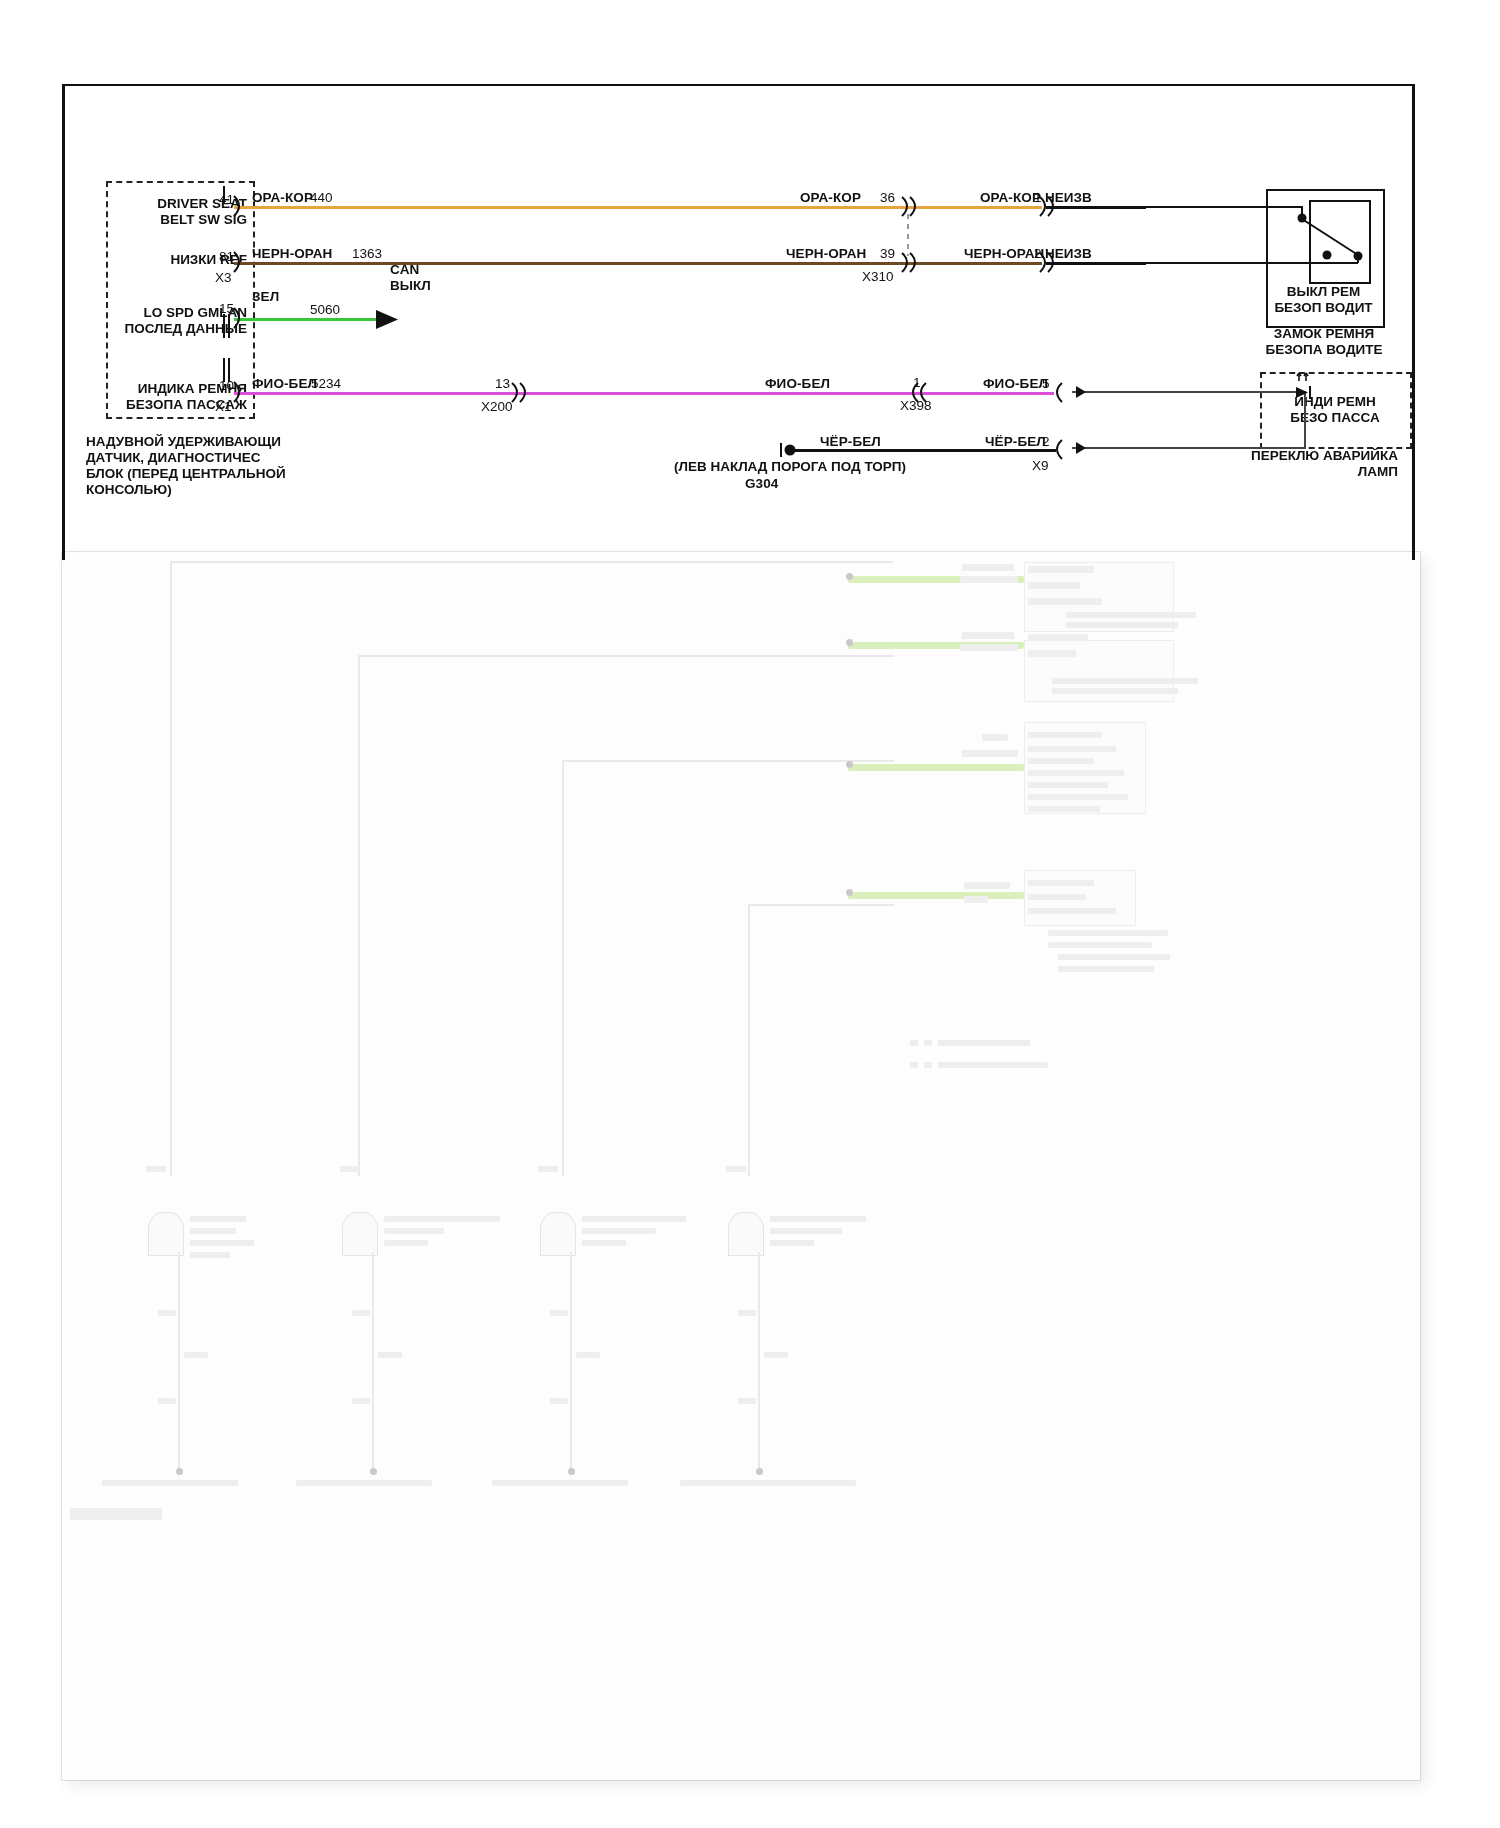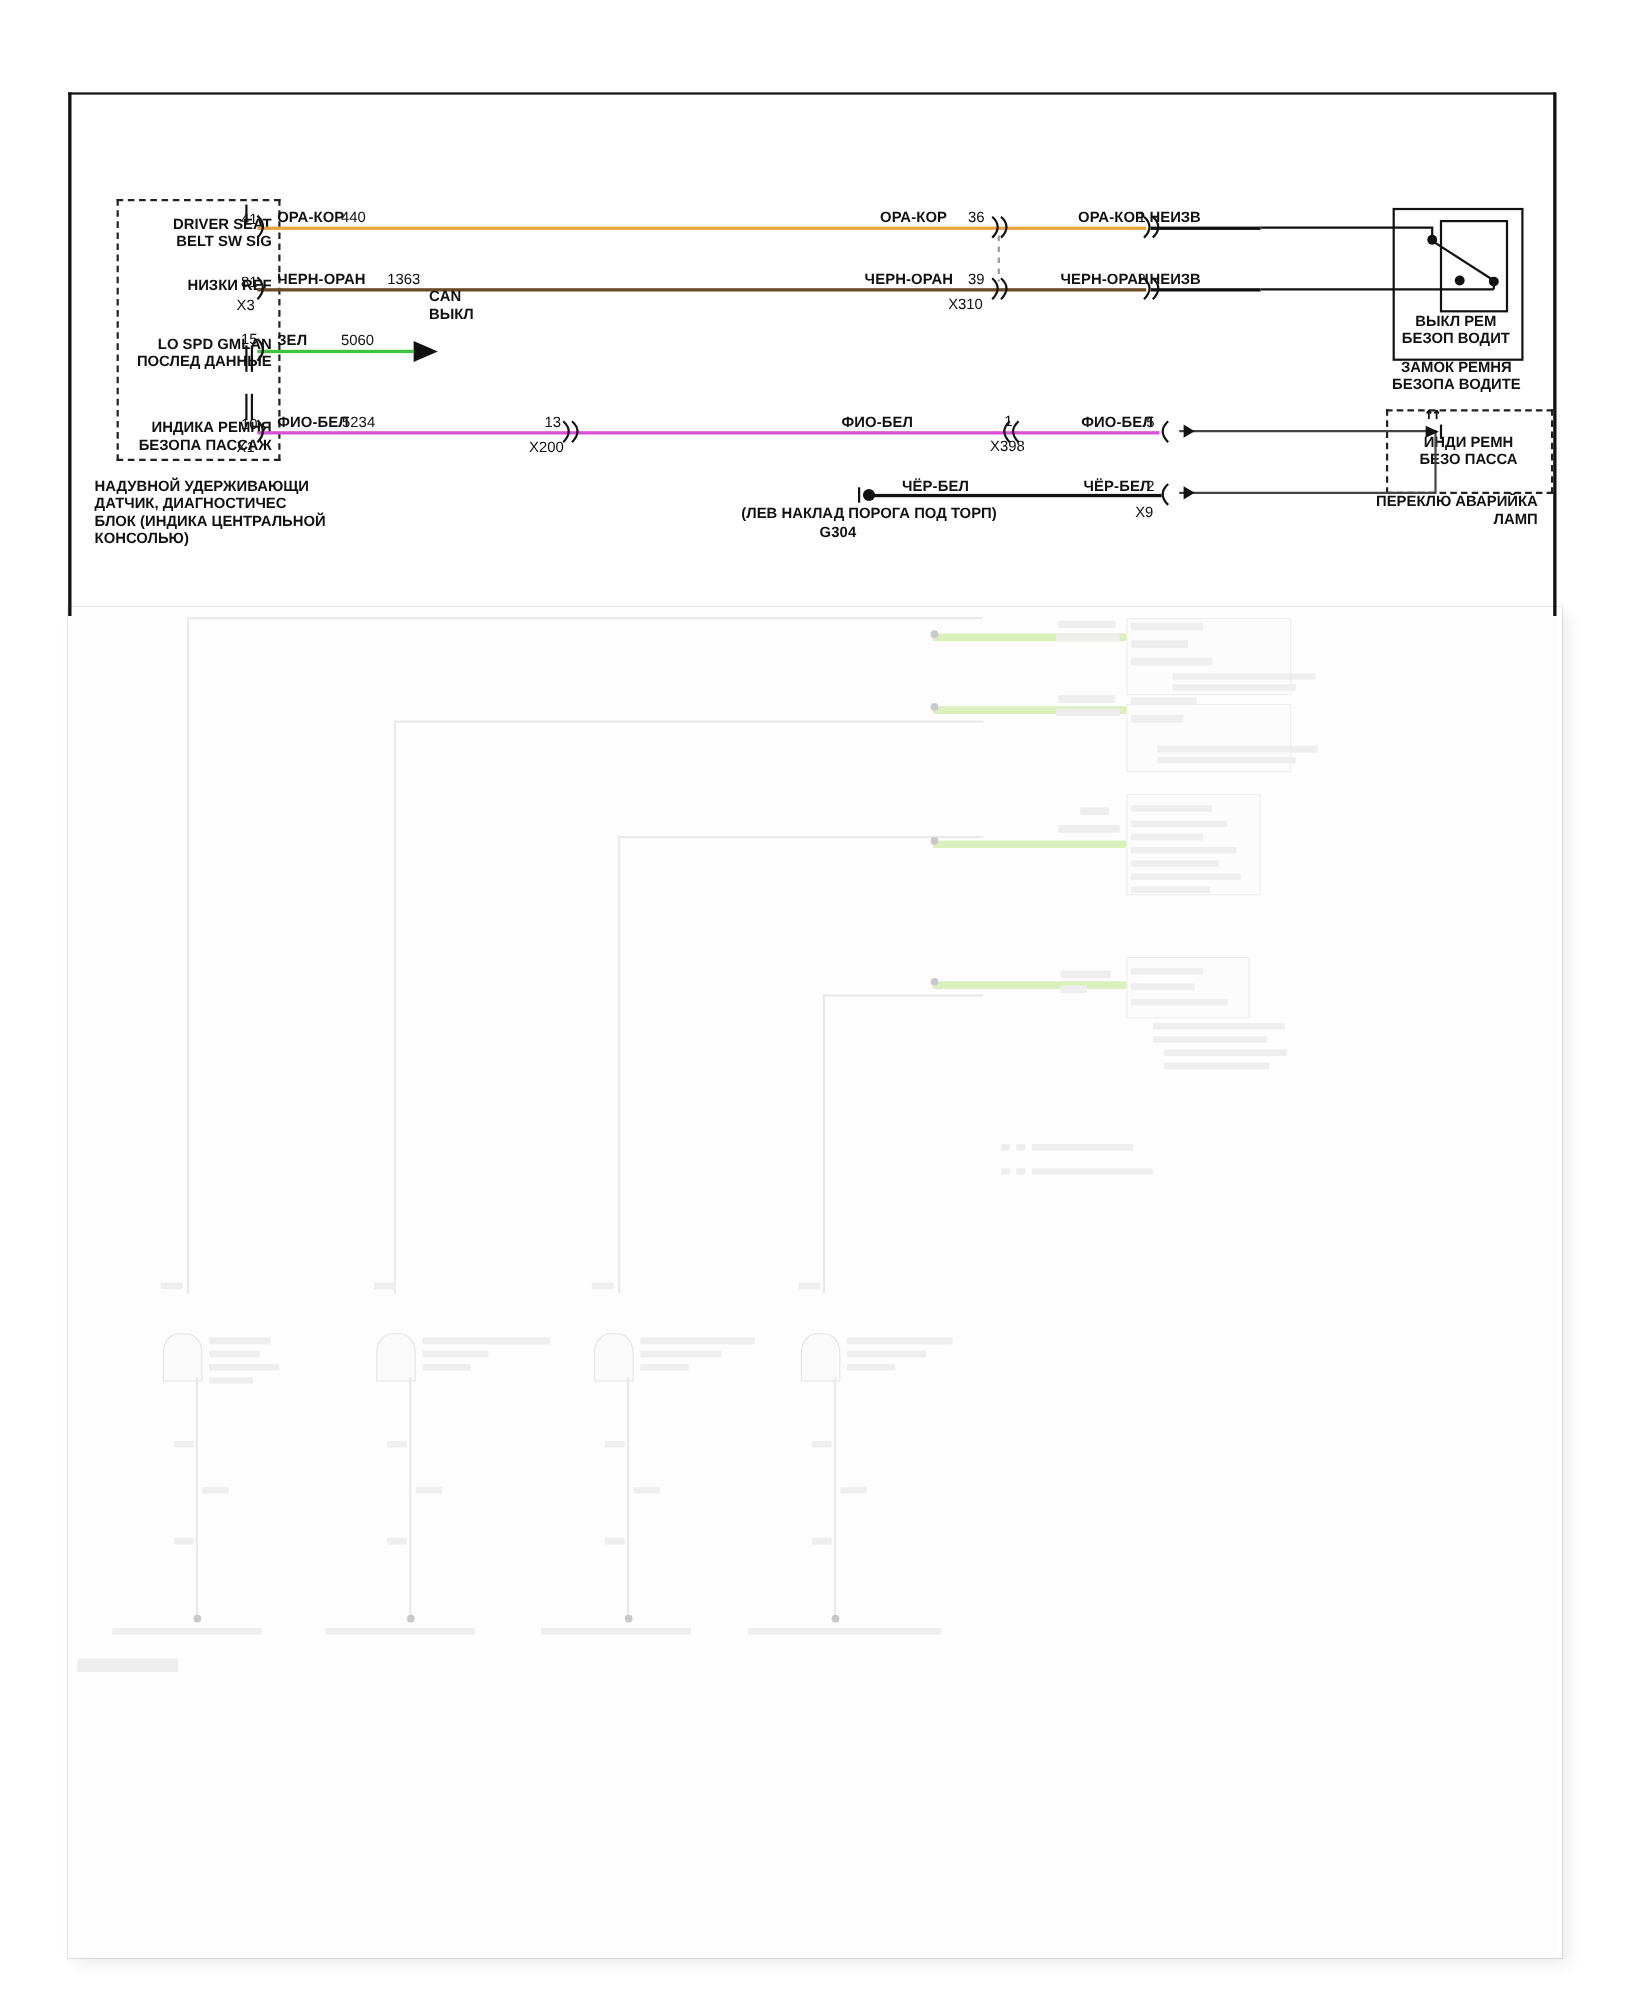--- a/index.html
+++ b/index.html
@@ -202,21 +202,21 @@
   <div class="wnum" style="left:352px;top:246px;">1363</div>
   <div class="wlabel" style="left:786px;top:246px;">ЧЕРН-ОРАН</div>
   <div class="pinnum" style="left:880px;top:246px;">39</div>
   <div class="conlbl" style="left:862px;top:269px;">X310</div>
   <div class="wlabel" style="left:964px;top:246px;">ЧЕРН-ОРАН</div>
   <div class="pinnum" style="left:1034px;top:246px;">2</div>
   <div class="term" style="left:1045px;top:246px;">НЕИЗВ</div>
   <div class="blk" style="left:1046px;top:262px;width:100px;height:3px;"></div>
 
   <div class="wire" style="left:234px;top:318px;width:142px;background:#3CC43C;"></div>
-  <div class="wlabel" style="left:252px;top:302px;">ЗЕЛ</div>
+  <div class="wlabel" style="left:252px;top:289px;">ЗЕЛ</div>
   <div class="wnum" style="left:310px;top:302px;">5060</div>
   <div class="cap" style="left:390px;top:262px;">CAN
 ВЫКЛ</div>
 
   <div class="wire" style="left:234px;top:392px;width:820px;background:#D94FD9;"></div>
   <div class="wlabel" style="left:252px;top:376px;">ФИО-БЕЛ</div>
   <div class="wnum" style="left:311px;top:376px;">5234</div>
   <div class="pinnum" style="left:495px;top:376px;">13</div>
   <div class="conlbl" style="left:481px;top:399px;">X200</div>
   <div class="wlabel" style="left:765px;top:376px;">ФИО-БЕЛ</div>
@@ -229,21 +229,21 @@
   <div class="wlabel" style="left:820px;top:434px;">ЧЁР-БЕЛ</div>
   <div class="wlabel" style="left:985px;top:434px;">ЧЁР-БЕЛ</div>
   <div class="pinnum" style="left:1042px;top:434px;">2</div>
   <div class="conlbl" style="left:1032px;top:458px;">X9</div>
 
   <div class="wlabel" style="left:745px;top:439px;margin-top:37px;">G304</div>
   <div class="capc" style="left:580px;top:459px;width:420px;">(ЛЕВ НАКЛАД ПОРОГА ПОД ТОРП)</div>
 
   <div class="cap" style="left:86px;top:434px;">НАДУВНОЙ УДЕРЖИВАЮЩИ
 ДАТЧИК, ДИАГНОСТИЧЕС
-БЛОК (ИНДИКА ЦЕНТРАЛЬНОЙ
+БЛОК (ПЕРЕД ЦЕНТРАЛЬНОЙ
 КОНСОЛЬЮ)</div>
 
   <div class="solidbox" style="left:1266px;top:189px;width:115px;height:135px;"></div>
   <div class="solidbox" style="left:1309px;top:200px;width:58px;height:80px;"></div>
   <div class="capc" style="left:1256px;top:284px;width:135px;">ВЫКЛ РЕМ
 БЕЗОП ВОДИТ</div>
   <div class="capc" style="left:1250px;top:326px;width:148px;">ЗАМОК РЕМНЯ
 БЕЗОПА ВОДИТЕ</div>
 
   <div class="dashbox" style="left:1260px;top:372px;width:148px;height:73px;"></div>

